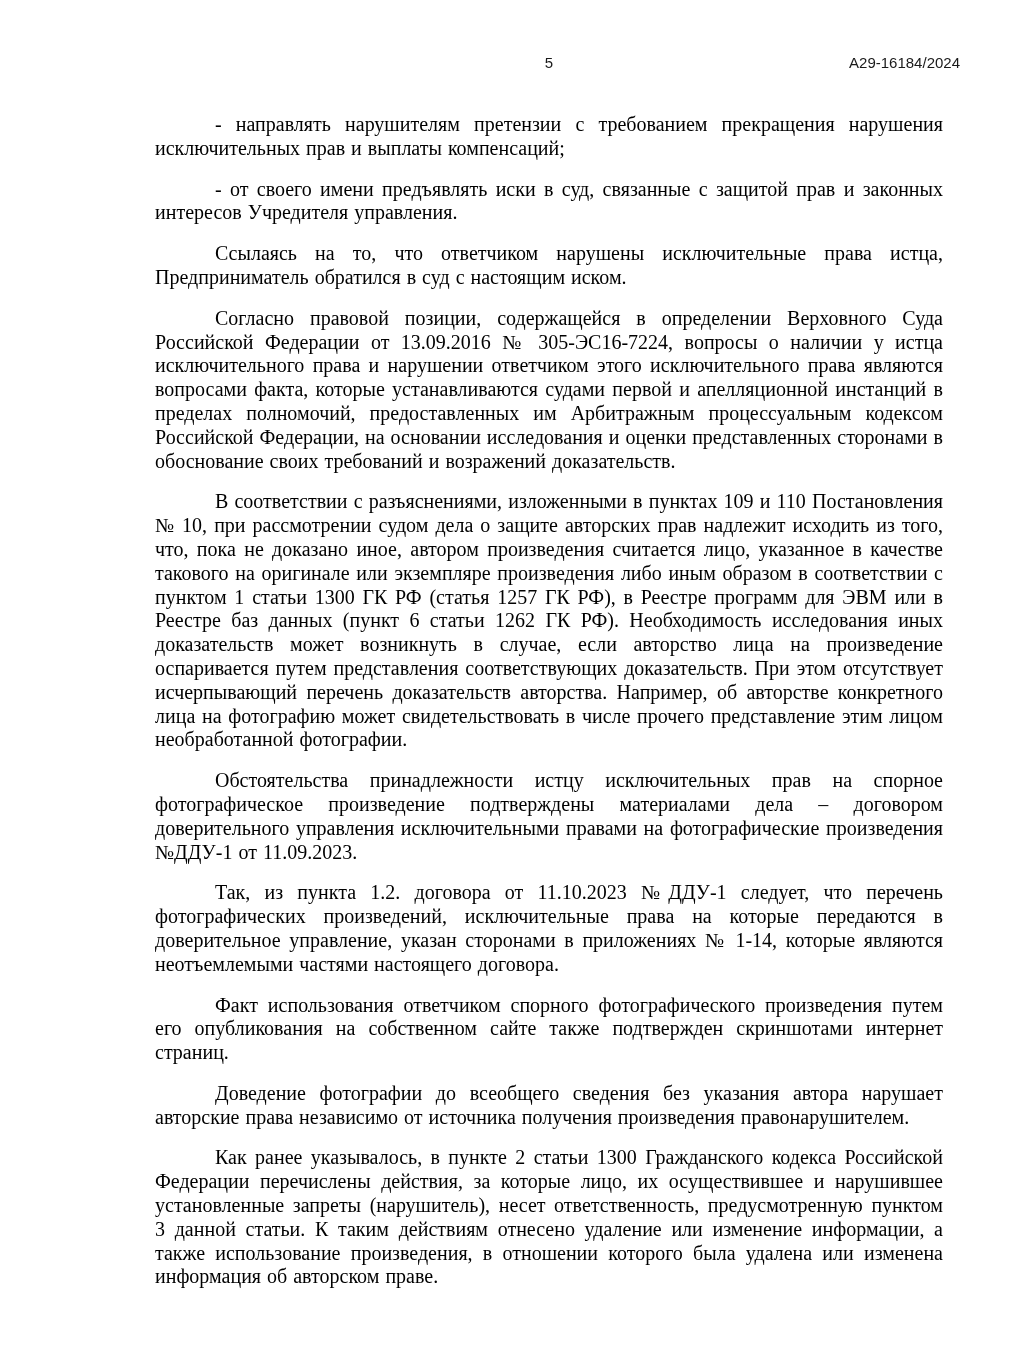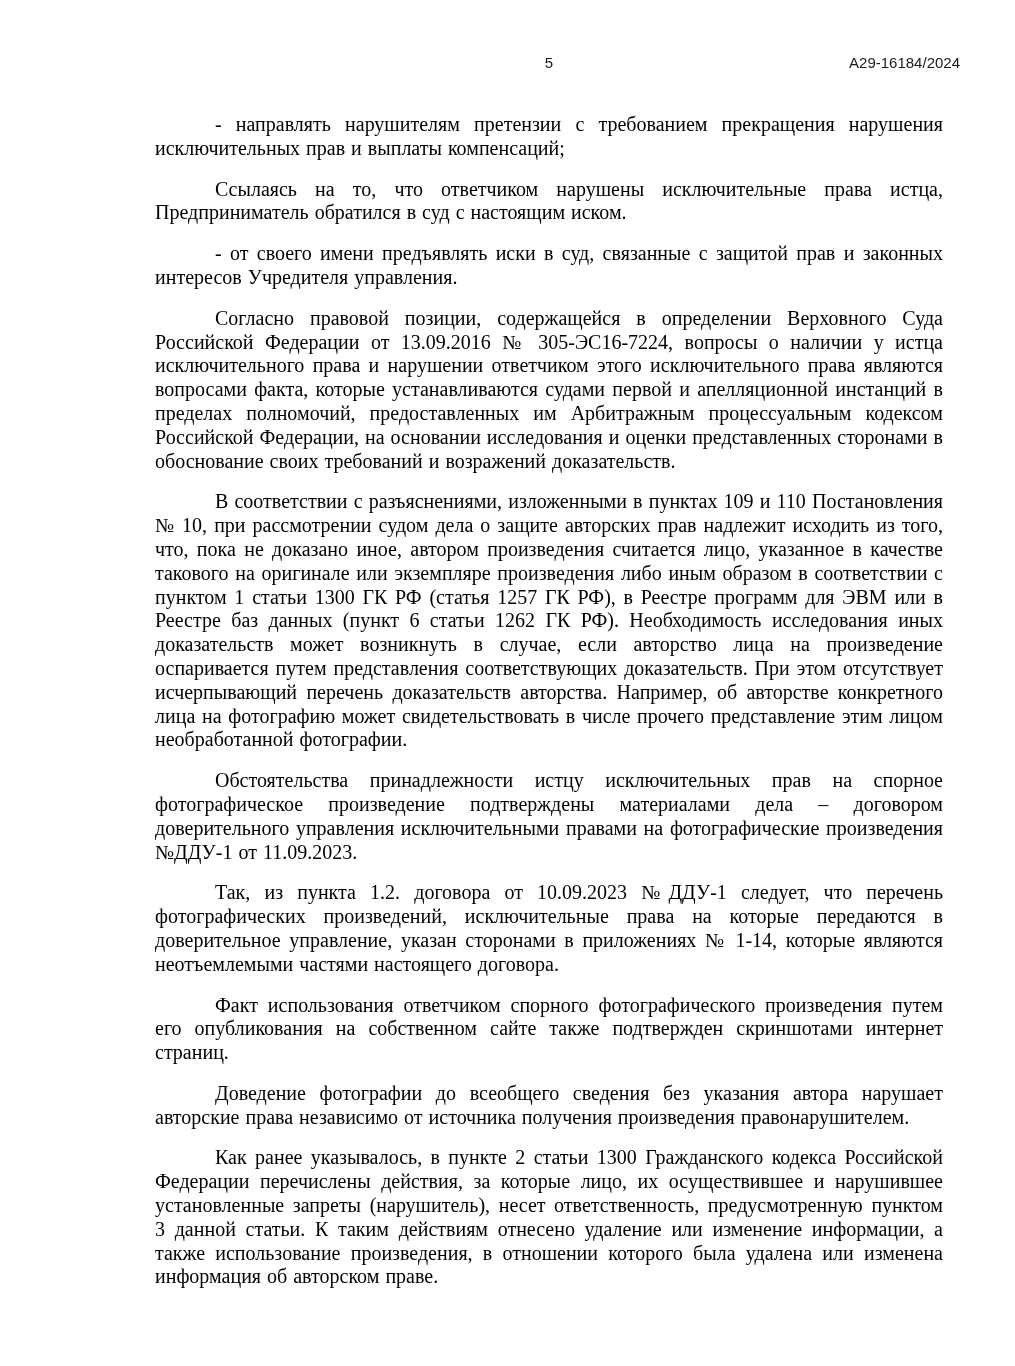--- a/index.html
+++ b/index.html
@@ -61,24 +61,24 @@
 <div class="page">
 
   <header class="page-header">
     <span class="page-number">5</span>
     <span class="case-number">А29-16184/2024</span>
   </header>
 
   <main class="page-body">
 
   <p class="para">- направлять нарушителям претензии с требованием прекращения нарушения исключительных прав и выплаты компенсаций;</p>
+      <p class="para">- от своего имени предъявлять иски в суд, связанные с защитой прав и законных интересов Учредителя управления.</p>
       <p class="para">Ссылаясь на то, что ответчиком нарушены исключительные права истца, Предприниматель обратился в суд с настоящим иском.</p>
-      <p class="para">- от своего имени предъявлять иски в суд, связанные с защитой прав и законных интересов Учредителя управления.</p>
       <p class="para">Согласно правовой позиции, содержащейся в определении Верховного Суда Российской Федерации от 13.09.2016 № 305-ЭС16-7224, вопросы о наличии у истца исключительного права и нарушении ответчиком этого исключительного права являются вопросами факта, которые устанавливаются судами первой и апелляционной инстанций в пределах полномочий, предоставленных им Арбитражным процессуальным кодексом Российской Федерации, на основании исследования и оценки представленных сторонами в обоснование своих требований и возражений доказательств.</p>
       <p class="para">В соответствии с разъяснениями, изложенными в пунктах 109 и 110 Постановления № 10, при рассмотрении судом дела о защите авторских прав надлежит исходить из того, что, пока не доказано иное, автором произведения считается лицо, указанное в качестве такового на оригинале или экземпляре произведения либо иным образом в соответствии с пунктом 1 статьи 1300 ГК РФ (статья 1257 ГК РФ), в Реестре программ для ЭВМ или в Реестре баз данных (пункт 6 статьи 1262 ГК РФ). Необходимость исследования иных доказательств может возникнуть в случае, если авторство лица на произведение оспаривается путем представления соответствующих доказательств. При этом отсутствует исчерпывающий перечень доказательств авторства. Например, об авторстве конкретного лица на фотографию может свидетельствовать в числе прочего представление этим лицом необработанной фотографии.</p>
       <p class="para">Обстоятельства принадлежности истцу исключительных прав на спорное фотографическое произведение подтверждены материалами дела – договором доверительного управления исключительными правами на фотографические произведения №ДДУ-1 от 11.09.2023.</p>
-      <p class="para">Так, из пункта 1.2. договора от 10.09.2023 №ДДУ-1 следует, что перечень фотографических произведений, исключительные права на которые передаются в доверительное управление, указан сторонами в приложениях № 1-14, которые являются неотъемлемыми частями настоящего договора.</p>
+      <p class="para">Так, из пункта 1.2. договора от 11.10.2023 №ДДУ-1 следует, что перечень фотографических произведений, исключительные права на которые передаются в доверительное управление, указан сторонами в приложениях № 1-14, которые являются неотъемлемыми частями настоящего договора.</p>
       <p class="para">Факт использования ответчиком спорного фотографического произведения путем его опубликования на собственном сайте также подтвержден скриншотами интернет страниц.</p>
       <p class="para">Доведение фотографии до всеобщего сведения без указания автора нарушает авторские права независимо от источника получения произведения правонарушителем.</p>
       <p class="para">Как ранее указывалось, в пункте 2 статьи 1300 Гражданского кодекса Российской Федерации перечислены действия, за которые лицо, их осуществившее и нарушившее установленные запреты (нарушитель), несет ответственность, предусмотренную пунктом 3 данной статьи. К таким действиям отнесено удаление или изменение информации, а также использование произведения, в отношении которого была удалена или изменена информация об авторском праве.</p>
     </main>
 
 </div>
 
 </body></html>

